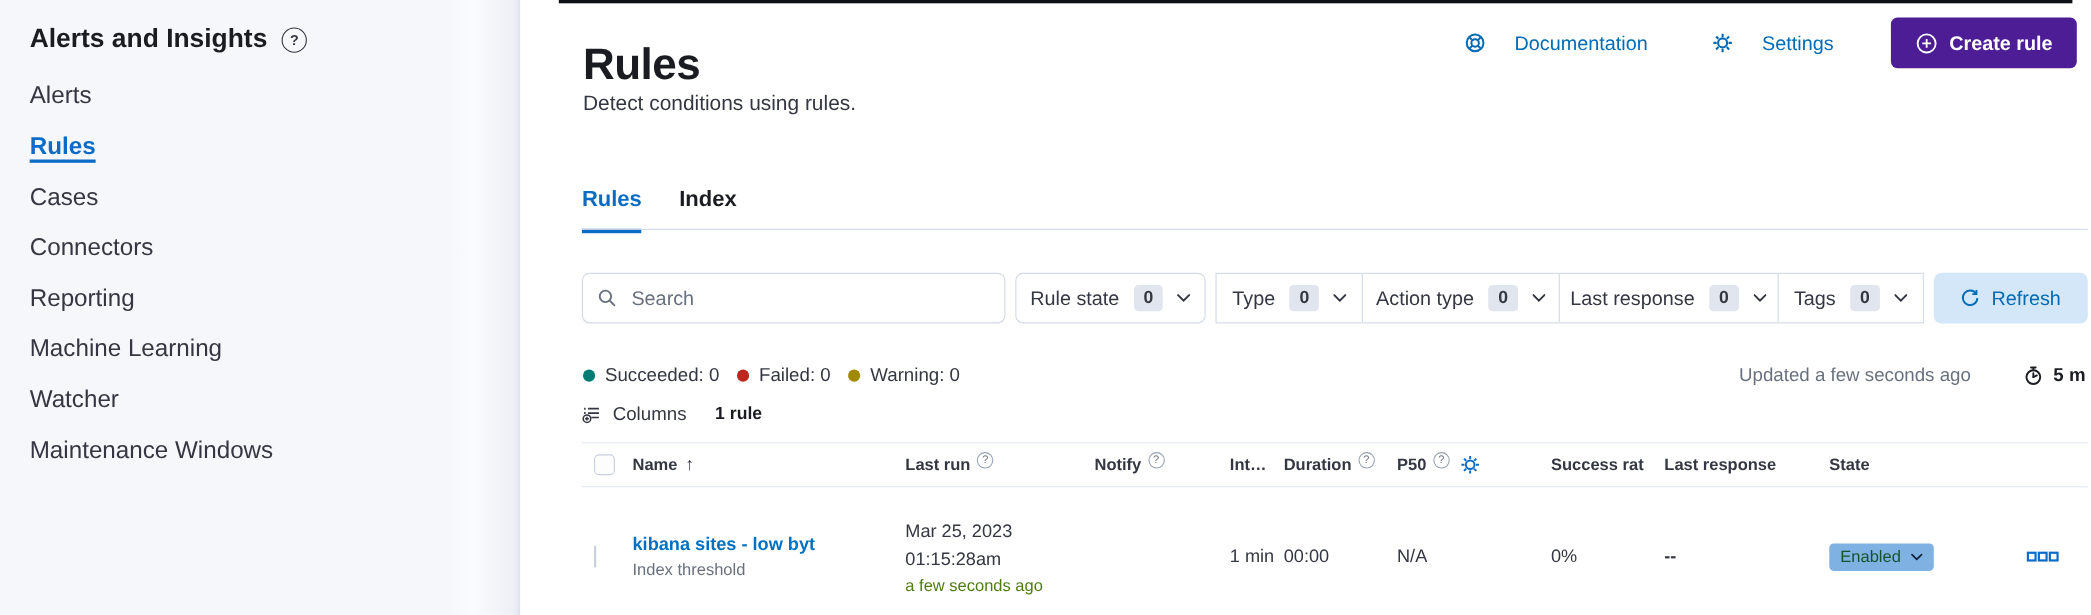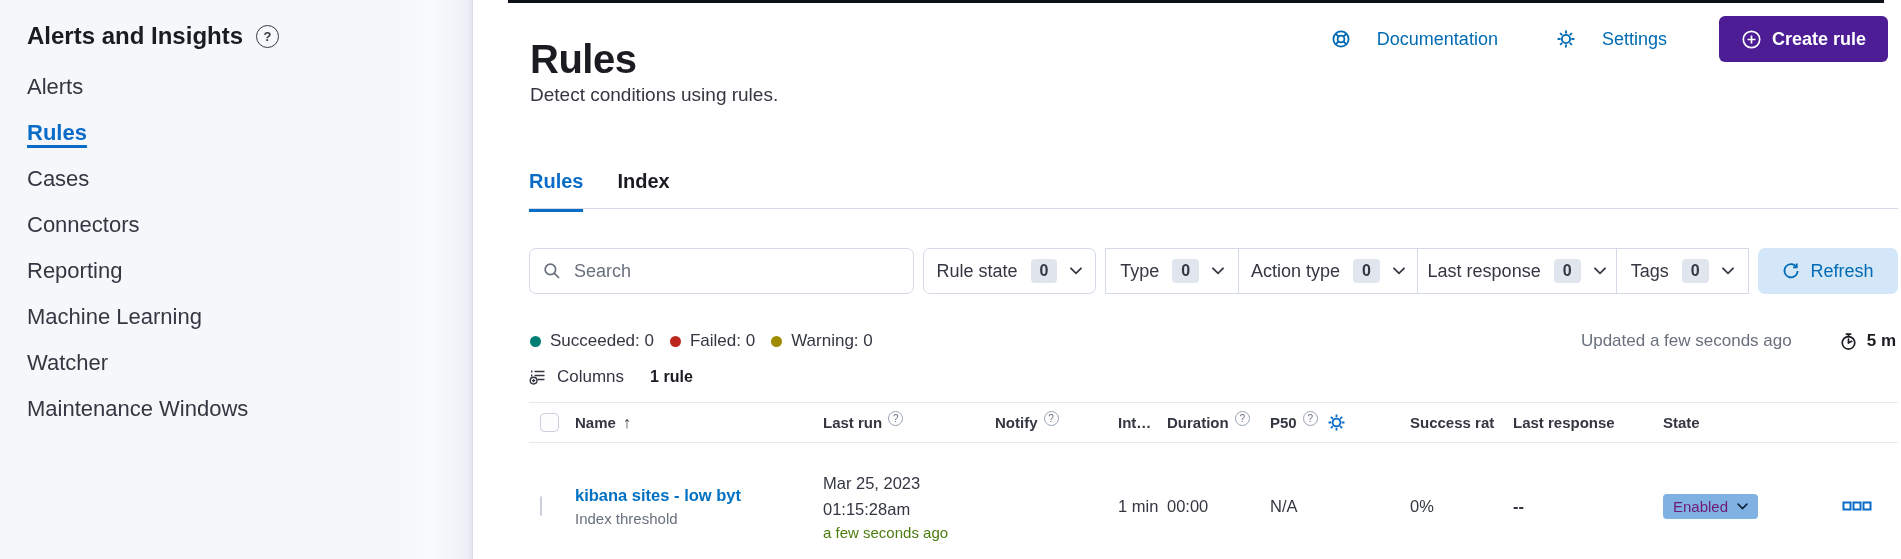--- a/index.html
+++ b/index.html
@@ -75,21 +75,21 @@
   .sort-arrow { margin-left:7px; font-weight:400; font-size:16px; }
   .gear-small { color:#0b6cc8; margin-left:9px; cursor:pointer; display:inline-flex; }
   .checkbox { width:19px; height:19px; border:1px solid #c9cfdb; border-radius:4.5px; background:#fdfdfe; margin-left:11px; cursor:pointer; }
   .table-row { position:absolute; left:56px; right:3px; top:443px; height:126px; align-items:center; font-size:16.5px; color:#343741; }
   .name-link { color:#0071c2; font-weight:600; font-size:16.5px; cursor:pointer; text-decoration:none; }
   .name-type { color:#69707d; font-size:15px; margin-top:5px; }
   .lastrun-line { line-height:1.55; }
   .lastrun-rel { color:#4d7c0f; font-size:15px; margin-top:2px; }
   .interval-wrap { width:27px; word-break:break-all; line-height:1.5; }
   .lastresp-cell { font-weight:700; }
-  .state-badge { display:inline-flex; align-items:center; gap:9px; background:#7fb1e2; color:#701a75; border-radius:4px; padding:4px 10px; font-size:15px; font-weight:500; cursor:pointer; width:max-content; }
+  .state-badge { display:inline-flex; align-items:center; gap:9px; background:#7fb1e2; color:#14532d; border-radius:4px; padding:4px 10px; font-size:15px; font-weight:500; cursor:pointer; width:max-content; }
   .actions-cell { display:flex; justify-content:center; }
   .actions-icon { cursor:pointer; color:#0b6cc8; display:inline-flex; }
   .icon { display:inline-flex; flex:none; }
 </style>
 </head>
 <body>
 
 <aside class="sidebar">
   <div class="sidebar-title">
     <span>Alerts and Insights</span>

